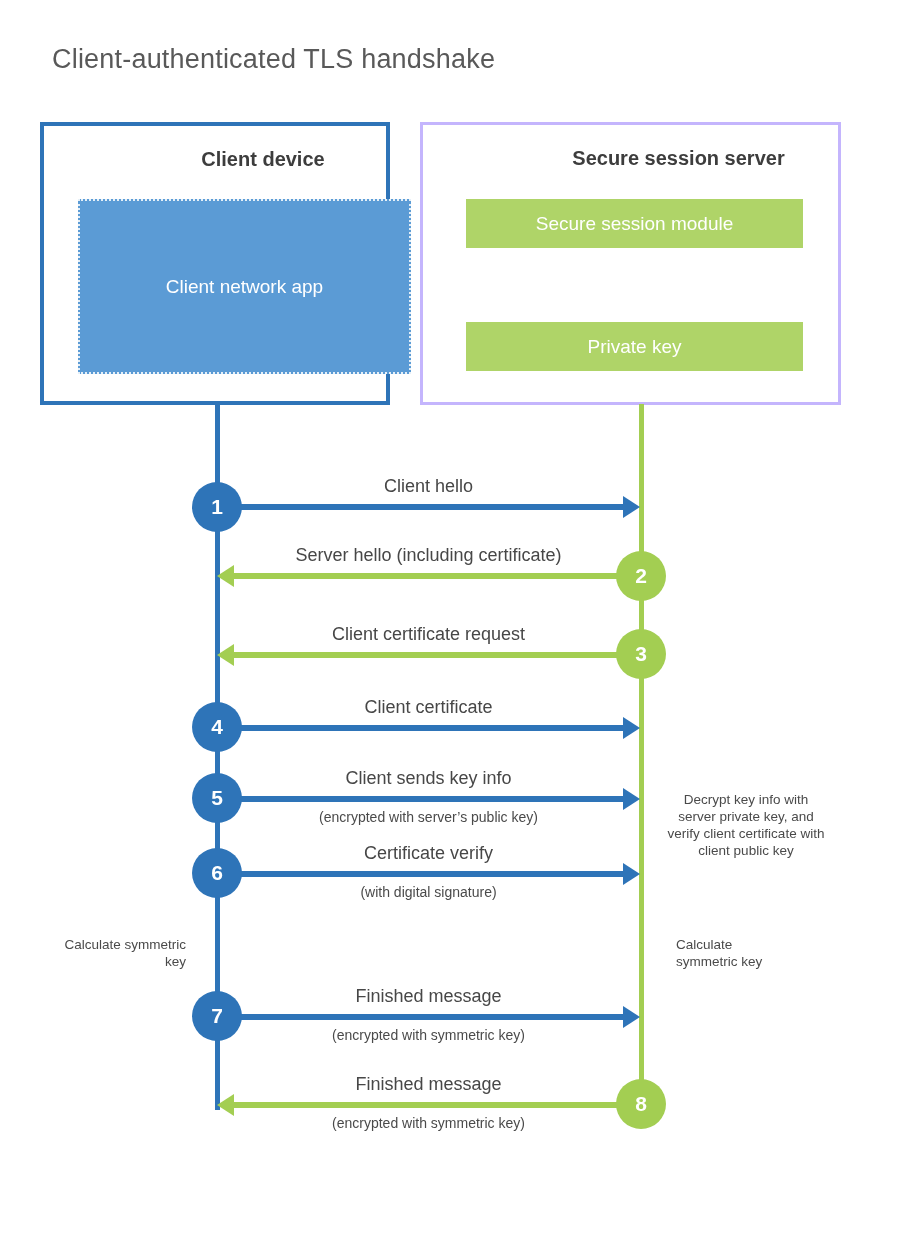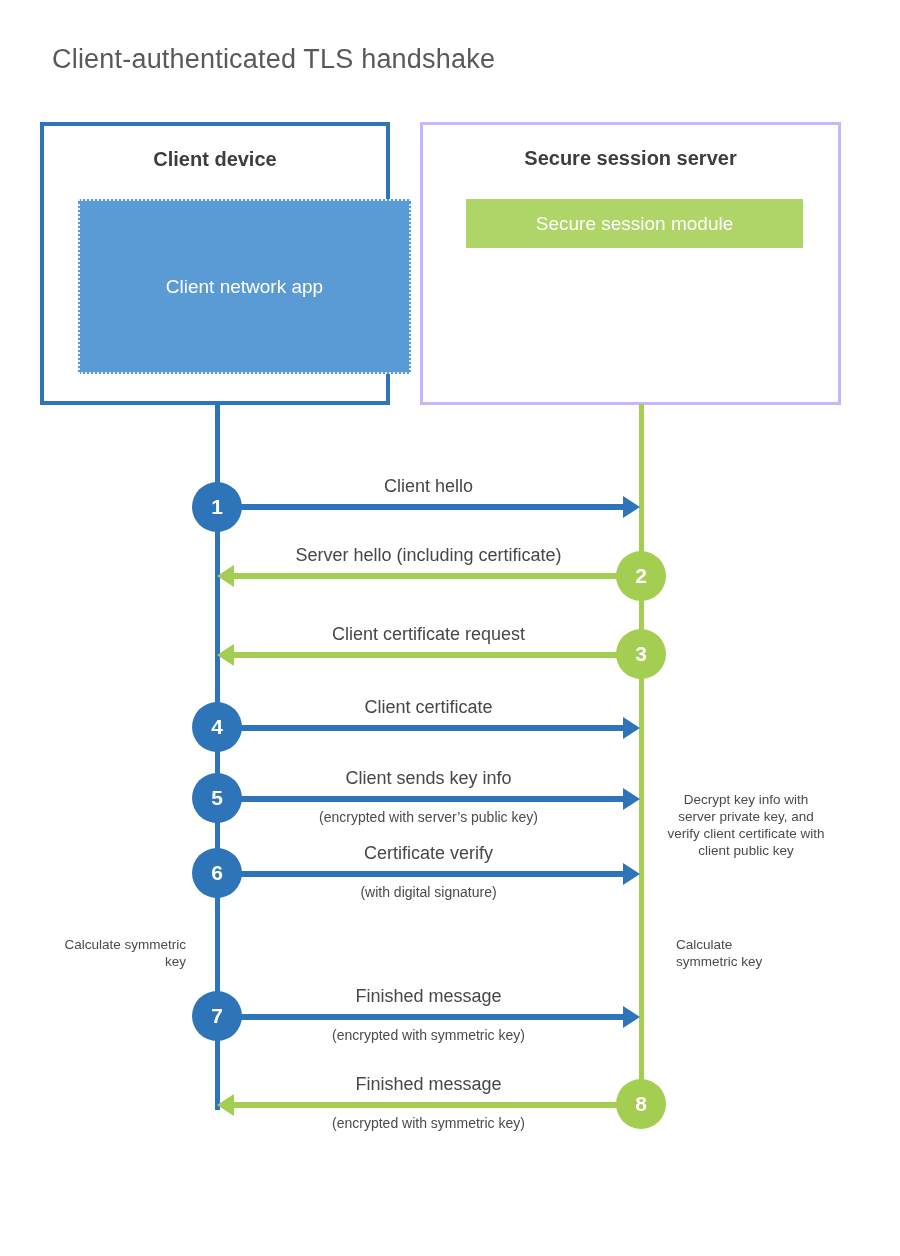--- a/index.html
+++ b/index.html
@@ -30,20 +30,21 @@
   }
   .client-box { left: 40px; width: 350px; border: 4px solid #2E74B8; }
   .server-box { left: 420px; width: 421px; border: 3px solid #c4b5fd; }
   .box-title {
     position: absolute;
     top: 22px; left: 0; width: 100%;
     text-align: center;
     font-size: 20px;
     font-weight: bold;
     color: #3d3d3d;
+    padding-left: 48px;
   }
   .app-box {
     position: absolute;
     left: 34px; top: 73px;
     width: 333px; height: 175px;
     box-sizing: border-box;
     background: #5B9BD5;
     border: 2px dotted rgba(255,255,255,0.85);
     display: flex;
     align-items: center;
@@ -142,20 +143,23 @@
     <div class="app-box">
       <span>Client network app</span>
     </div>
   </div>
 
   <div class="box server-box">
     <div class="box-title">Secure session server</div>
     <div class="server-bar" style="top:74px">
       <span>Secure session module</span>
     </div>
+    <div class="server-bar" style="top:197px">
+      <span>Private key</span>
+    </div>
   </div>
 
   <div class="lifeline blue"></div>
   <div class="lifeline green"></div>
 
   <div class="msg-label" style="top:476px">Client hello</div>
   <div class="arrow right blue" style="top:504px">
       <span class="shaft"></span>
       <span class="head"></span>
     </div>

